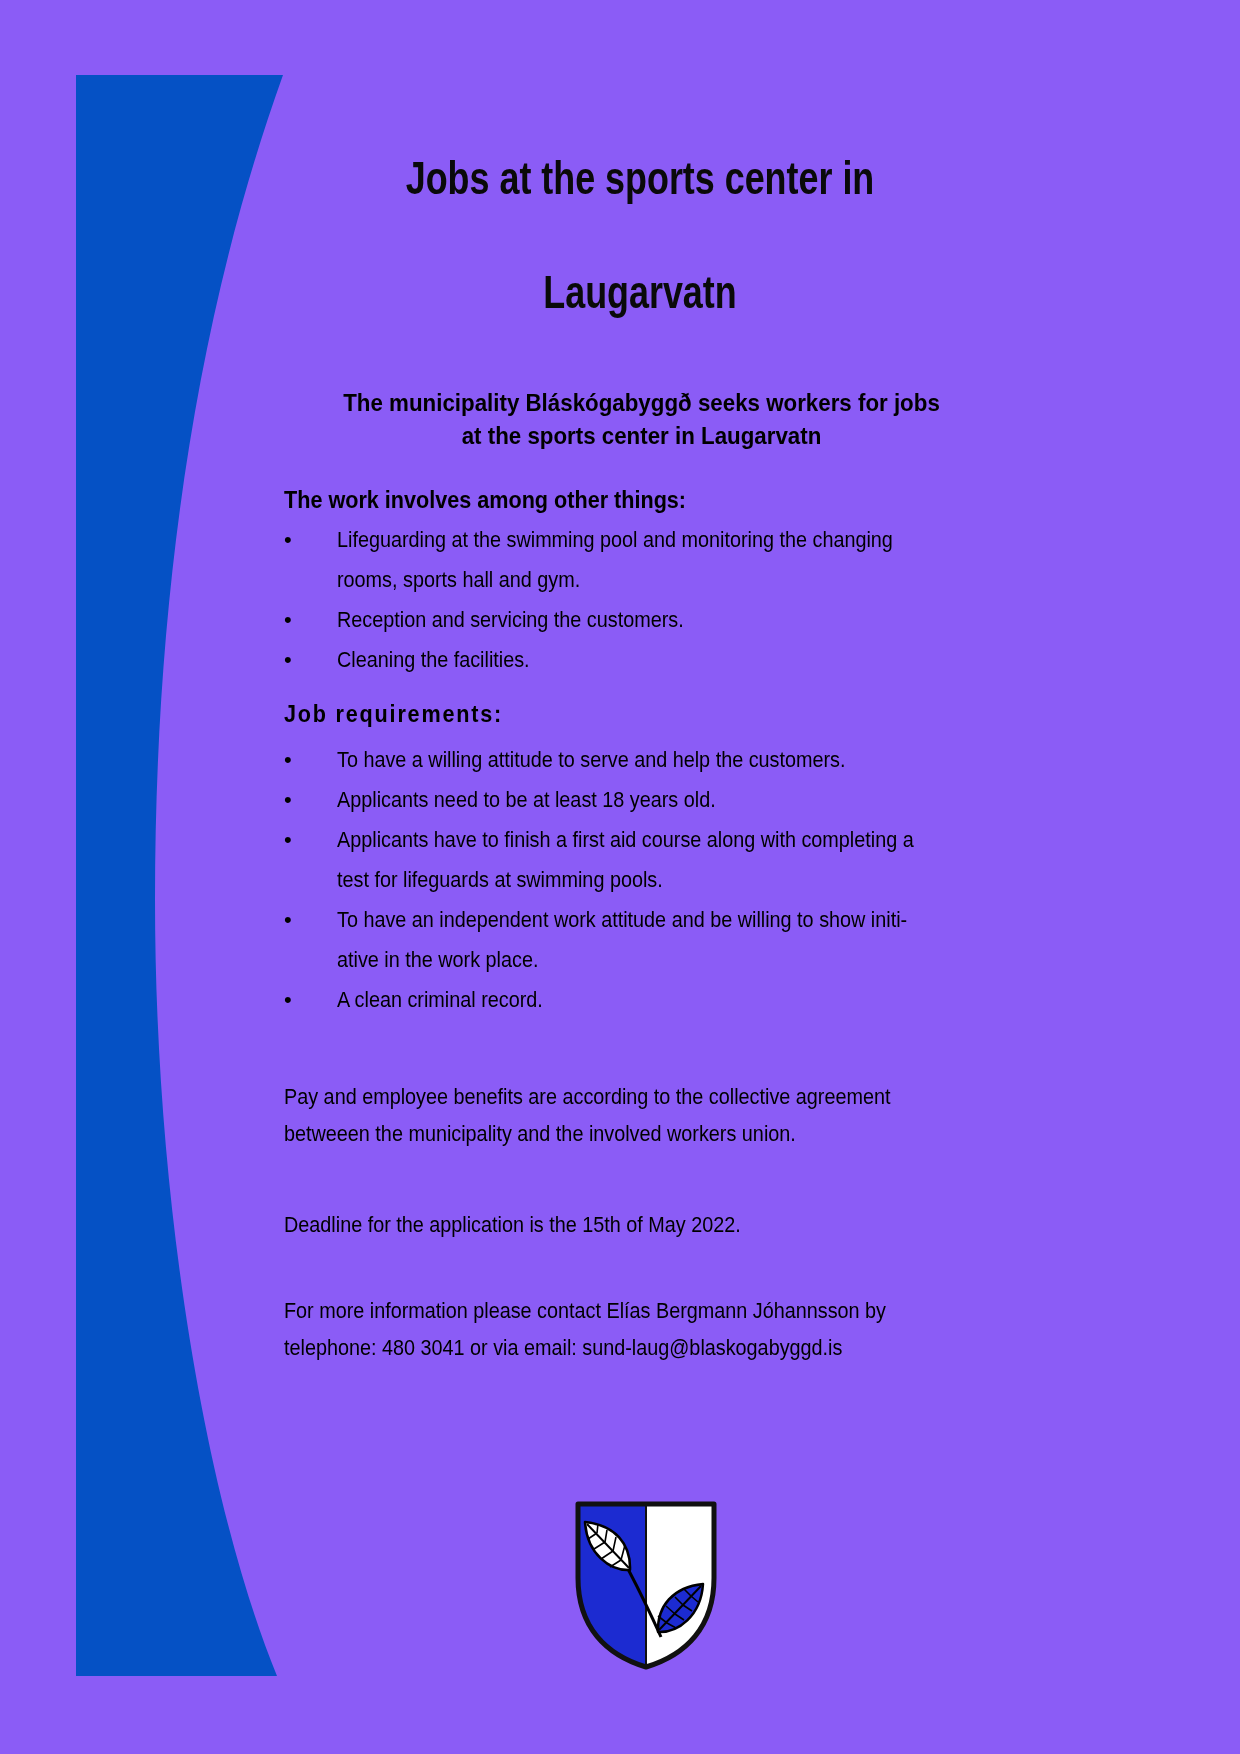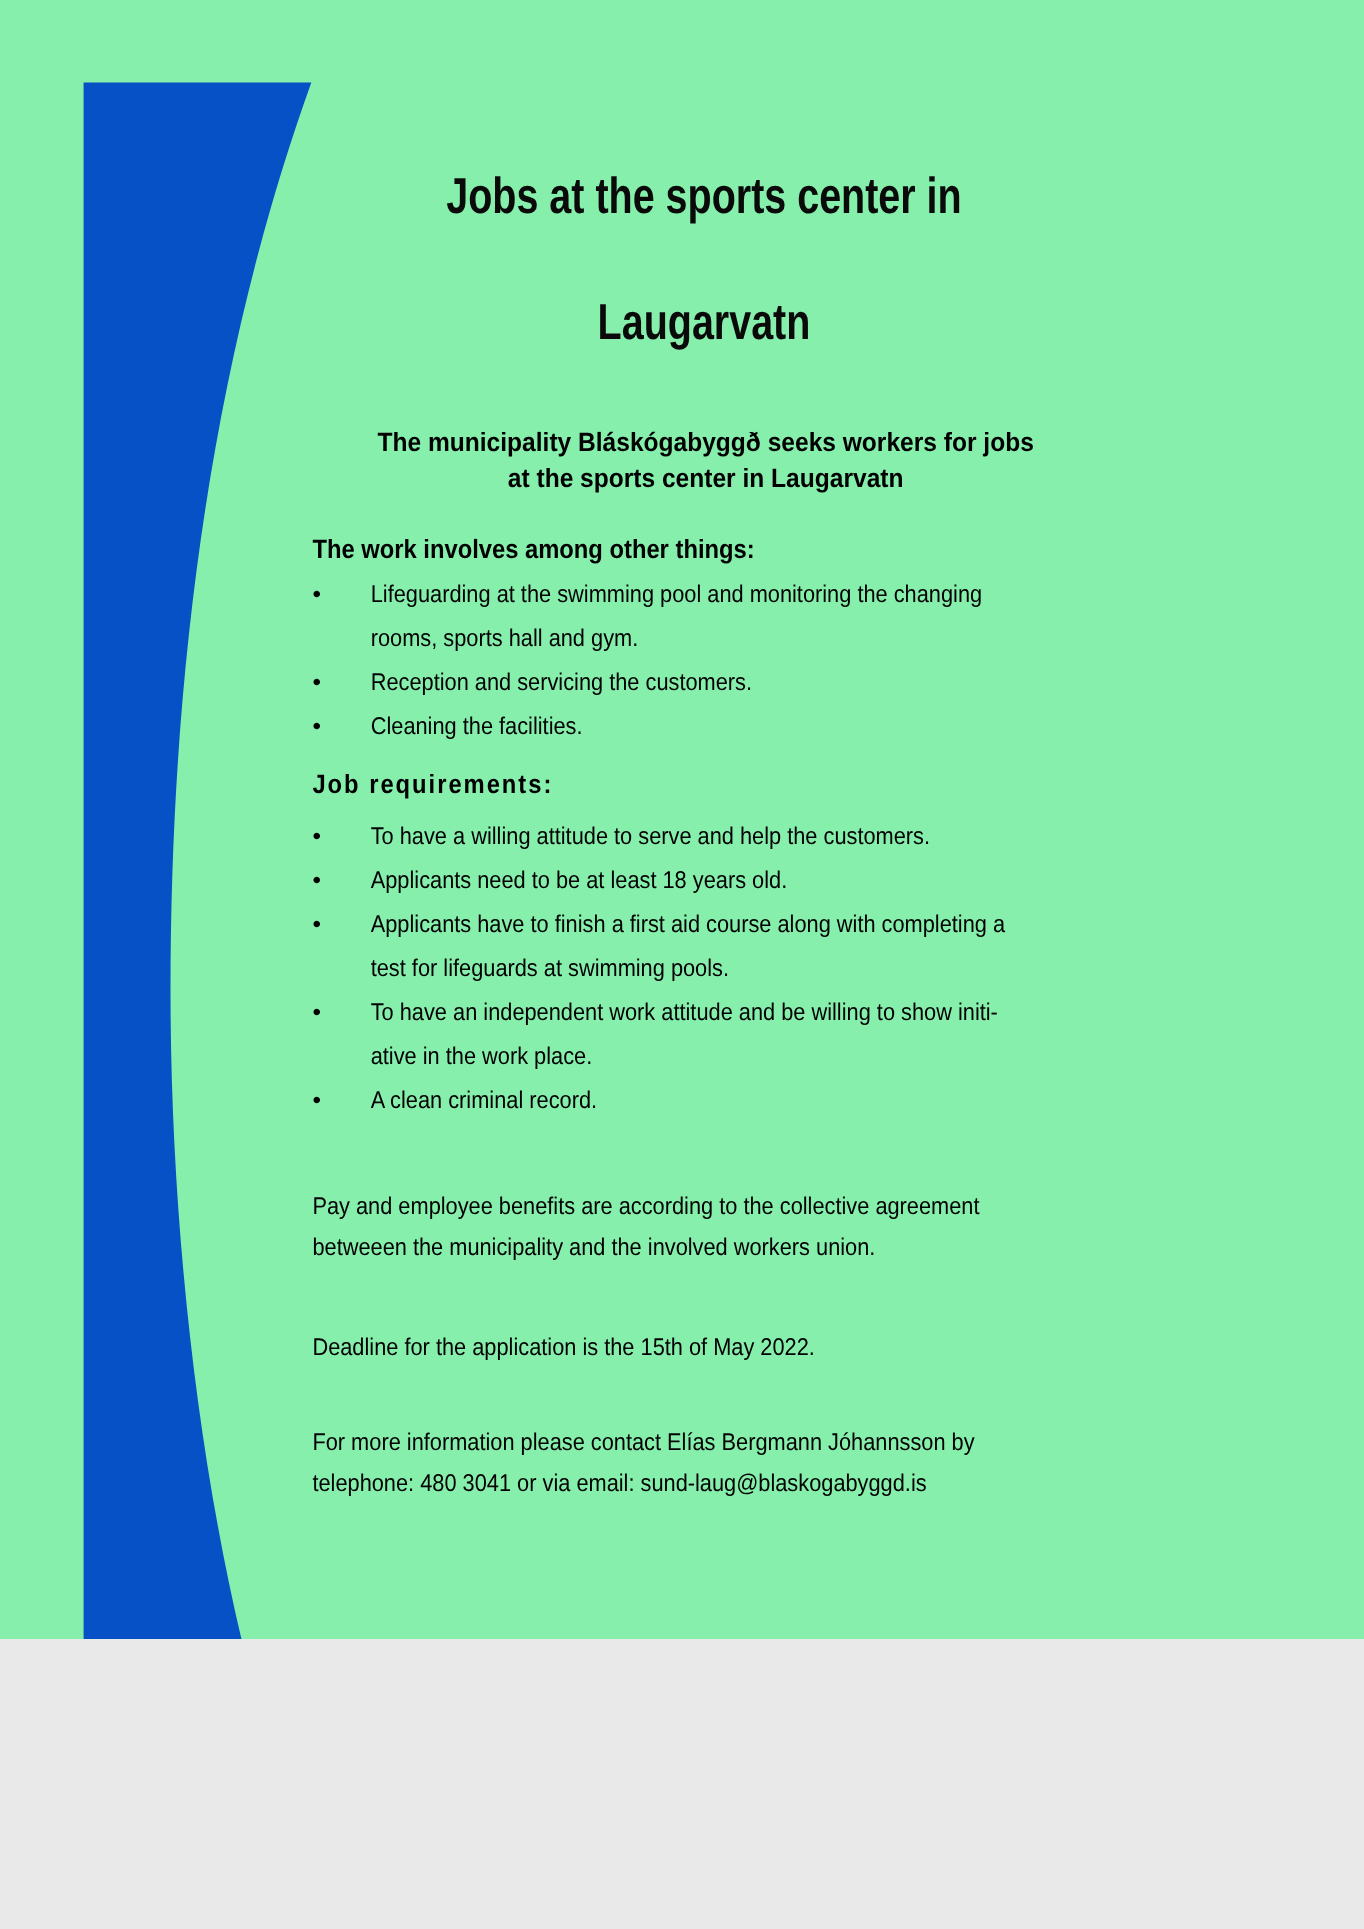--- a/index.html
+++ b/index.html
@@ -1,20 +1,20 @@
 <!DOCTYPE html>
 <html style="--accent-blue: #0551c5; --shield-blue: #1c2bd1;"><head>
 <meta charset="utf-8">
 <style>
   html,body { margin:0; padding:0; background:#e9e9e9; }
   .page {
     position:relative;
-    width:1240px; height:1490px;
+    width:1240px; height:1754px;
     margin:0 auto;
-    background:#86efac;
+    background:#8b5cf6;
     font-family:"Liberation Sans", sans-serif;
     color:#000;
     overflow:hidden;
   }
   .curve-svg { position:absolute; left:0; top:0; width:1240px; height:1754px; }
 
   .title-line {
     position:absolute; left:240px; width:800px;
     text-align:center; font-weight:bold; font-size:46px; line-height:52px;
     transform:scaleX(0.78); transform-origin:50% 50%;

